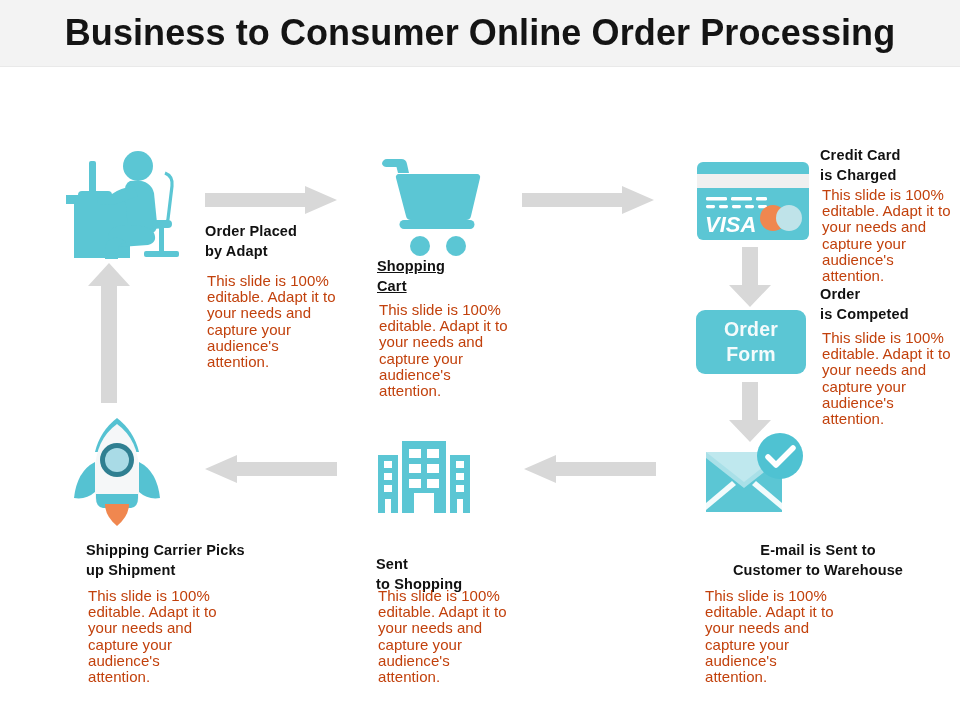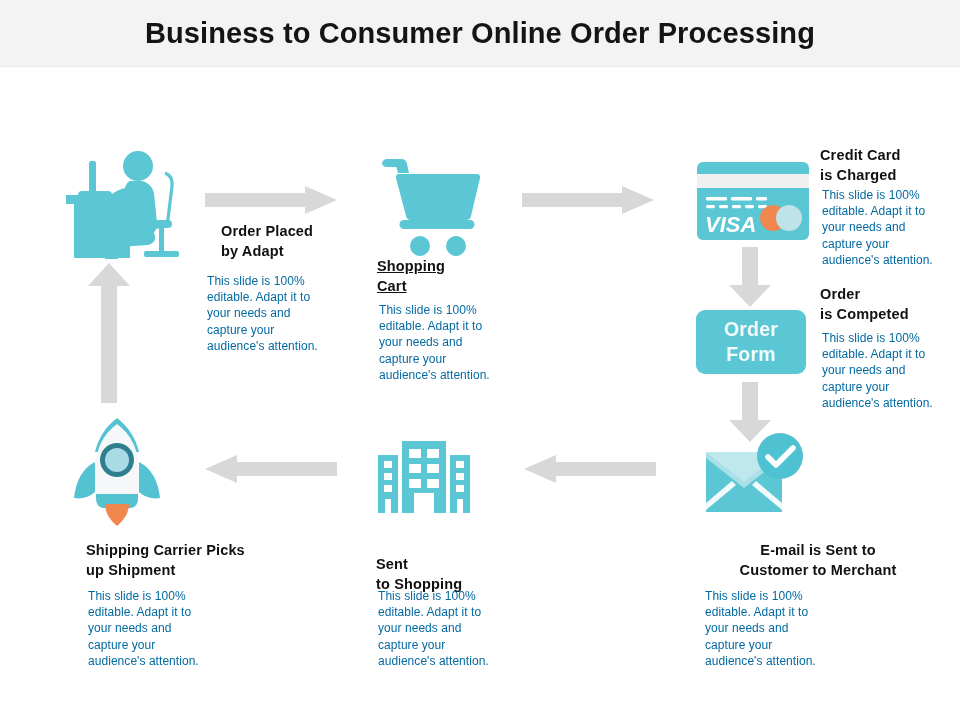--- a/index.html
+++ b/index.html
@@ -29,39 +29,39 @@
     border-bottom: 1px solid #e9e9e9;
   }
   .title-text {
     position: absolute;
     left: 0;
     top: 0;
     width: 960px;
     height: 66px;
     line-height: 66px;
     text-align: center;
-    font-size: 29px;
+    font-size: 36px;
     font-weight: bold;
     color: #141414;
     letter-spacing: 0.1px;
     white-space: nowrap;
   }
   
   .step-title {
     position: absolute;
     font-size: 14.5px;
     font-weight: bold;
     color: #111111;
     line-height: 20px;
     letter-spacing: 0.15px;
   }
   .step-body {
     position: absolute;
-    font-size: 12px;
-    color: #0369a1;
+    font-size: 15px;
+    color: #c2410c;
     line-height: 16.2px;
     letter-spacing: 0.05px;
   }
   
   .arrow {
     position: absolute;
   }
   .arrow svg { display:block; }
   
   .icon {
@@ -164,21 +164,21 @@
         <path d="M99 84 l-9 0"></path>
       </g>
       <g fill="#5bc6d4">
         <rect x="92" y="77" width="20" height="8" rx="4"></rect>
         <rect x="99" y="85" width="5" height="24"></rect>
         <rect x="84" y="108" width="35" height="6" rx="2"></rect>
       </g>
     </svg>
   </div>
 
-  <div class="step-title" style="left:221px; top:221px; width:160px;">
+  <div class="step-title" style="left:205px; top:221px; width:160px;">
     <div>Order Placed</div>
     <div>by Adapt</div>
   </div>
   <div class="step-body" style="left:207px; top:273px; width:130px; white-space:pre-line;">This slide is 100%
 editable. Adapt it to
 your needs and
 capture your
 audience's attention.</div>
 
   <div class="icon" style="left:382px; top:158px; width:100px; height:98px;">
@@ -267,21 +267,21 @@
       <path d="M80 78 l-30 -25 l4 -4 l26 22 z" fill="#ffffff" opacity="0.92"></path>
       <path d="M4 78 h76 v2 h-76 z" fill="#5bc6d4"></path>
 
       <circle cx="78" cy="24" r="23" fill="#4fc2d2"></circle>
       <path d="M66 25 l8 8 l17 -17" fill="none" stroke="#ffffff" stroke-width="5.5" stroke-linecap="round" stroke-linejoin="round"></path>
     </svg>
   </div>
 
   <div class="step-title" style="left:703px; top:540px; width:230px;text-align:center;">
     <div>E-mail is Sent to</div>
-    <div>Customer to Merchant</div>
+    <div>Customer to Warehouse</div>
   </div>
   <div class="step-body" style="left:705px; top:588px; width:130px; white-space:pre-line;">This slide is 100%
 editable. Adapt it to
 your needs and
 capture your
 audience's attention.</div>
 
   <div class="icon" style="left:376px; top:441px; width:96px; height:72px;">
     <svg width="96" height="72" viewBox="0 0 96 72">
       <g fill="#5bc6d4">

